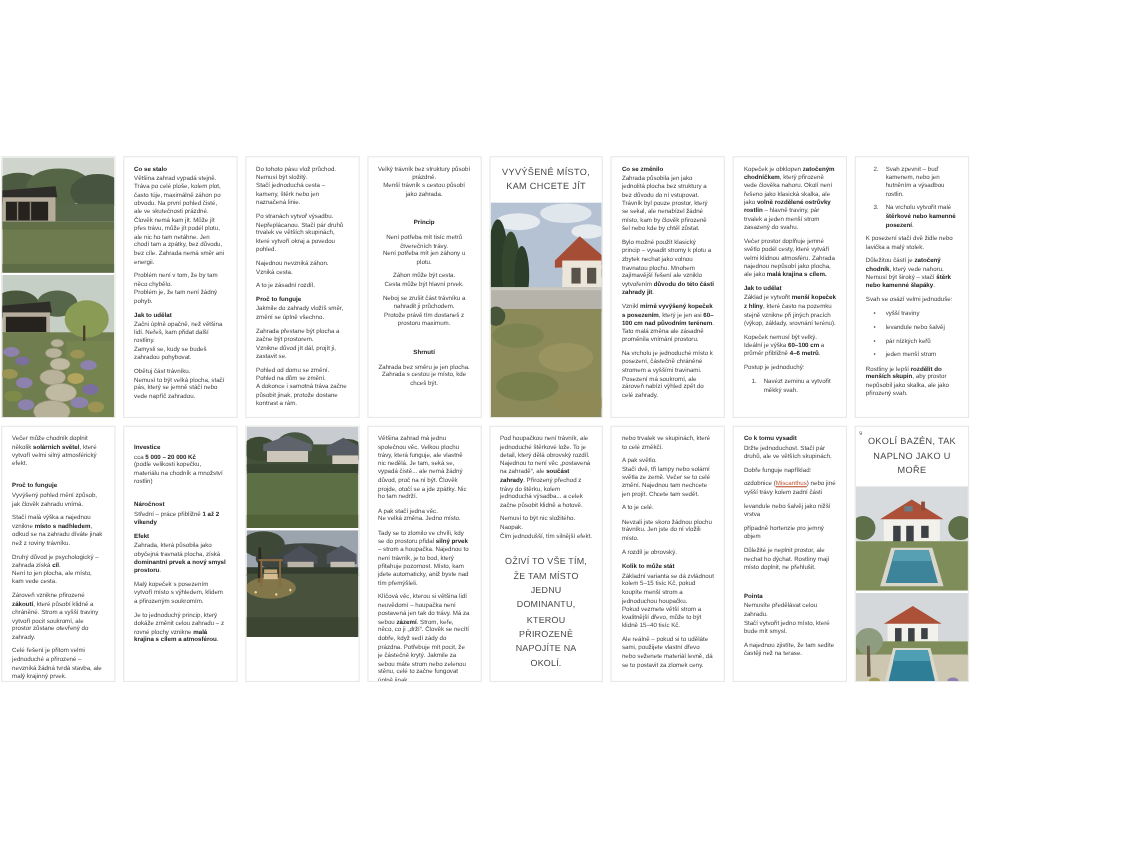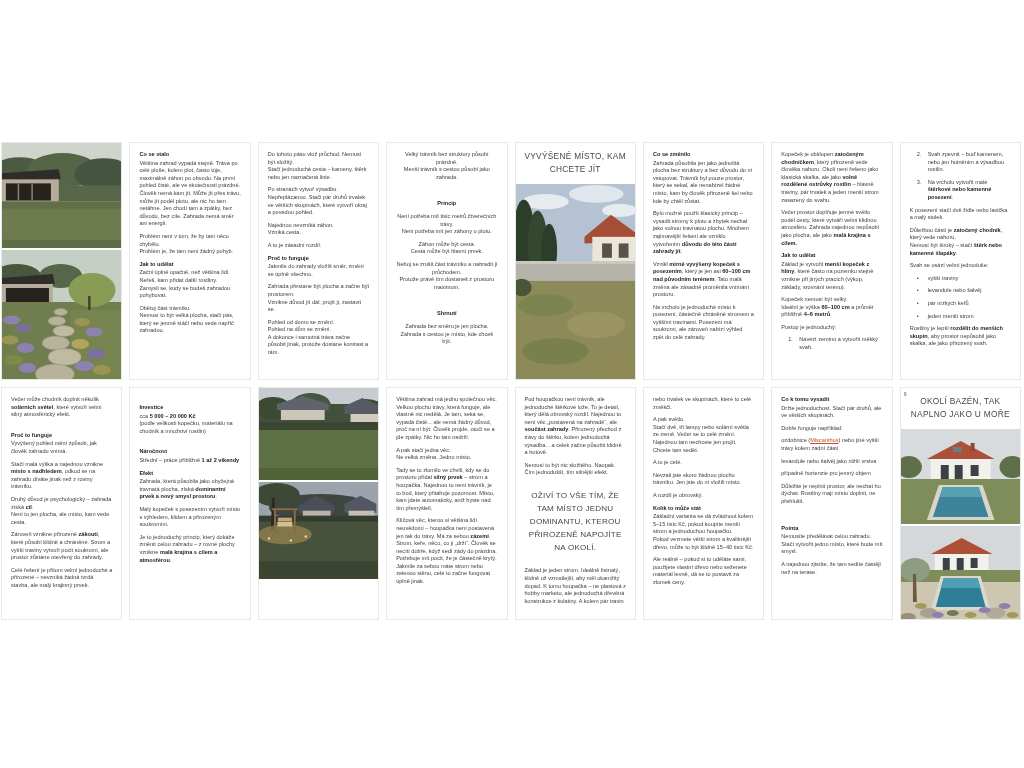--- a/index.html
+++ b/index.html
@@ -1,17 +1,17 @@
 <!DOCTYPE html>
 <html><head>
 <meta charset="utf-8">
 <style>
   html,body{margin:0;padding:0;background:#ffffff;}
   body{width:1024px;height:768px;overflow:hidden;font-family:"Liberation Sans",sans-serif;position:relative;}
-  .sheet{position:absolute;left:1px;top:142px;width:1020px;display:grid;
+  .sheet{position:absolute;left:1px;top:142px;width:880px;display:grid;
          grid-template-columns:repeat(8,1fr);grid-template-rows:238px 233px;gap:7px;}
   .cell{background:#fff;border:1px solid #e8e8e5;box-sizing:border-box;overflow:hidden;position:relative;}
   .cell.text{padding:8px 9px;}
   .cell.pcell{display:flex;flex-direction:column;gap:2px;}
   .tcol{flex:0 0 auto;}
   .blk{font-size:5.6px;line-height:1.36;color:#404040;margin:0 0 5px;}
   .blk:last-child{margin-bottom:0;}
   .blk strong{color:#232323;font-weight:bold;}
   .blk.h{font-weight:bold;color:#232323;margin-bottom:1px;}
   .blk.hc{font-weight:bold;color:#232323;text-align:center;margin-bottom:5px;}

